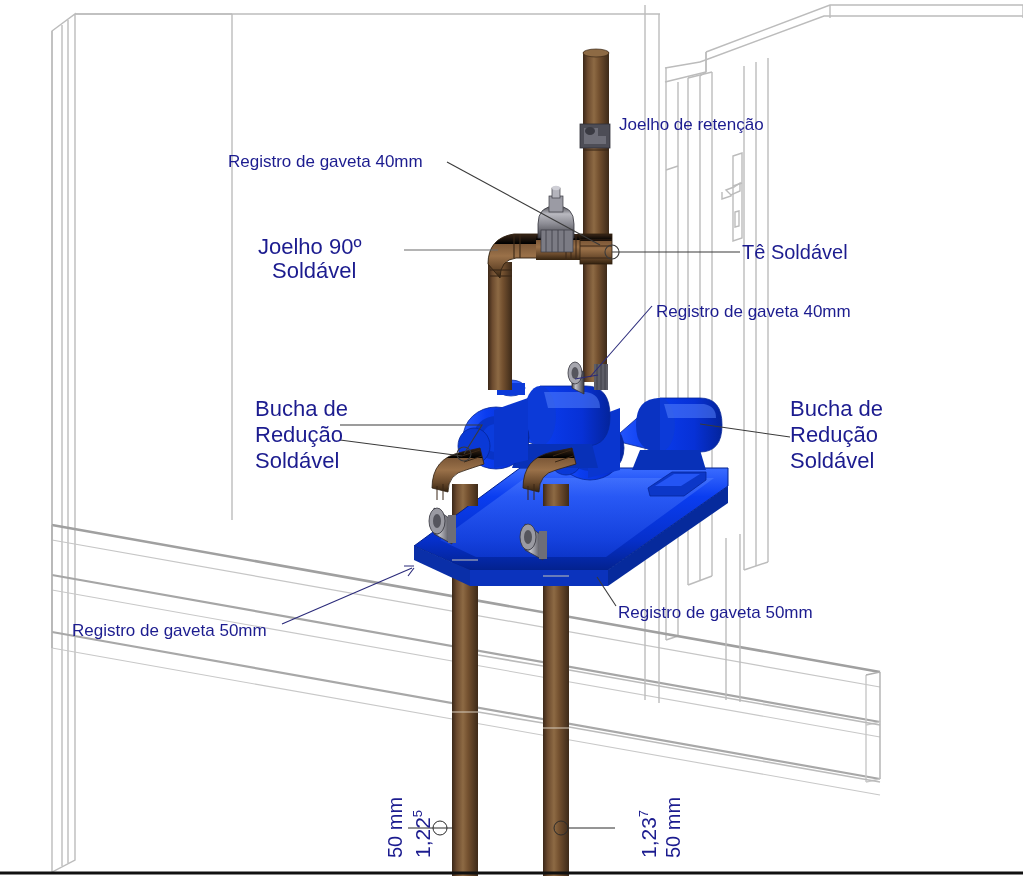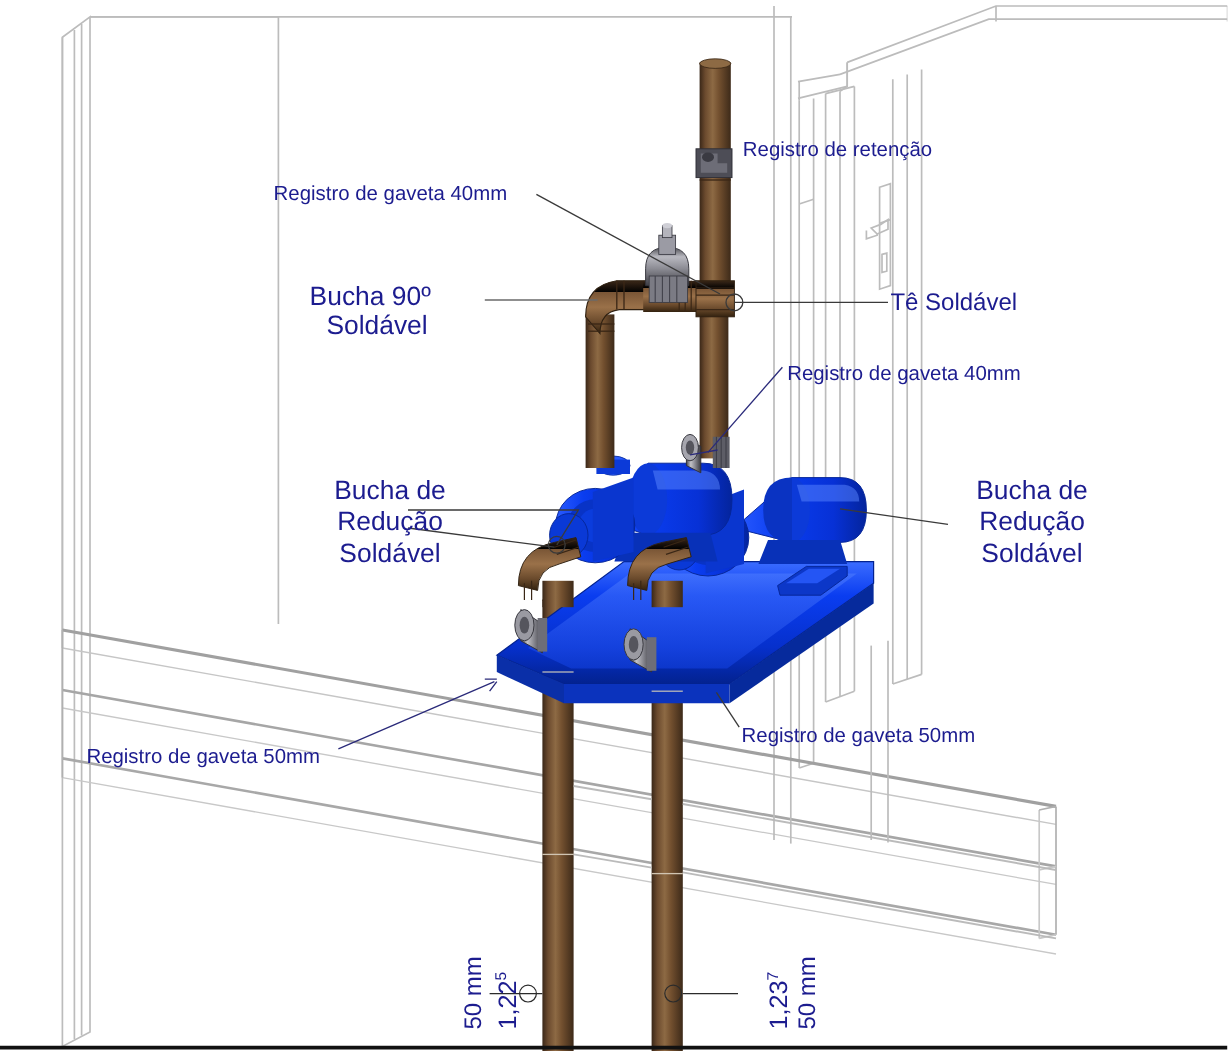--- a/index.html
+++ b/index.html
@@ -1,20 +1,20 @@
 <!DOCTYPE html>
 <html><head>
 <meta charset="utf-8">
 <style>
   html,body{margin:0;padding:0;background:#ffffff;}
   body{font-family:"Liberation Sans",sans-serif;}
   #stage{position:relative;width:1023px;height:876px;background:#ffffff;overflow:hidden;}
   #scene{position:absolute;inset:0;}
   .lbl{position:absolute;color:#1c1c8f;font-family:"Liberation Sans",sans-serif;white-space:pre;line-height:1.15;}
-  .lbl.c{text-align:center;}
+  .lbl.c{}
   .dimtxt{position:absolute;color:#1c1c8f;font-family:"Liberation Sans",sans-serif;white-space:nowrap;}
   .vert{transform-origin:0 0;}
   svg{display:block;}
 </style>
 </head>
 <body>
 
 <div id="stage">
 
 <svg id="scene" width="1023" height="876" viewBox="0 0 1023 876">
@@ -342,23 +342,23 @@
     <circle cx="561" cy="828" r="7"></circle>
   </g>
 
   <g>
     <path d="M 0 873 L 1023 873" stroke="#111111" stroke-width="3" fill="none"></path>
   </g>
 </svg>
 
 <div class="lbl" style="left:228px; top:152px; font-size:17px;">Registro de gaveta 40mm</div>
 
-<div class="lbl" style="left:619px; top:115px; font-size:17px;">Registro de retenção</div>
-
-<div class="lbl" style="left:258px; top:234px; font-size:22px;">Bucha 90º</div>
+<div class="lbl" style="left:619px; top:115px; font-size:17px;">Joelho de retenção</div>
+
+<div class="lbl" style="left:258px; top:234px; font-size:22px;">Joelho 90º</div>
 <div class="lbl" style="left:272px; top:258px; font-size:22px;">Soldável</div>
 
 <div class="lbl" style="left:742px; top:241px; font-size:20px;">Tê Soldável</div>
 
 <div class="lbl" style="left:656px; top:302px; font-size:17px;">Registro de gaveta 40mm</div>
 
 <div class="lbl c" style="left:255px; top:396px; width:140px; font-size:22px;">Bucha de</div>
 <div class="lbl c" style="left:255px; top:422px; width:140px; font-size:22px;">Redução</div>
 <div class="lbl c" style="left:255px; top:448px; width:140px; font-size:22px;">Soldável</div>
 

